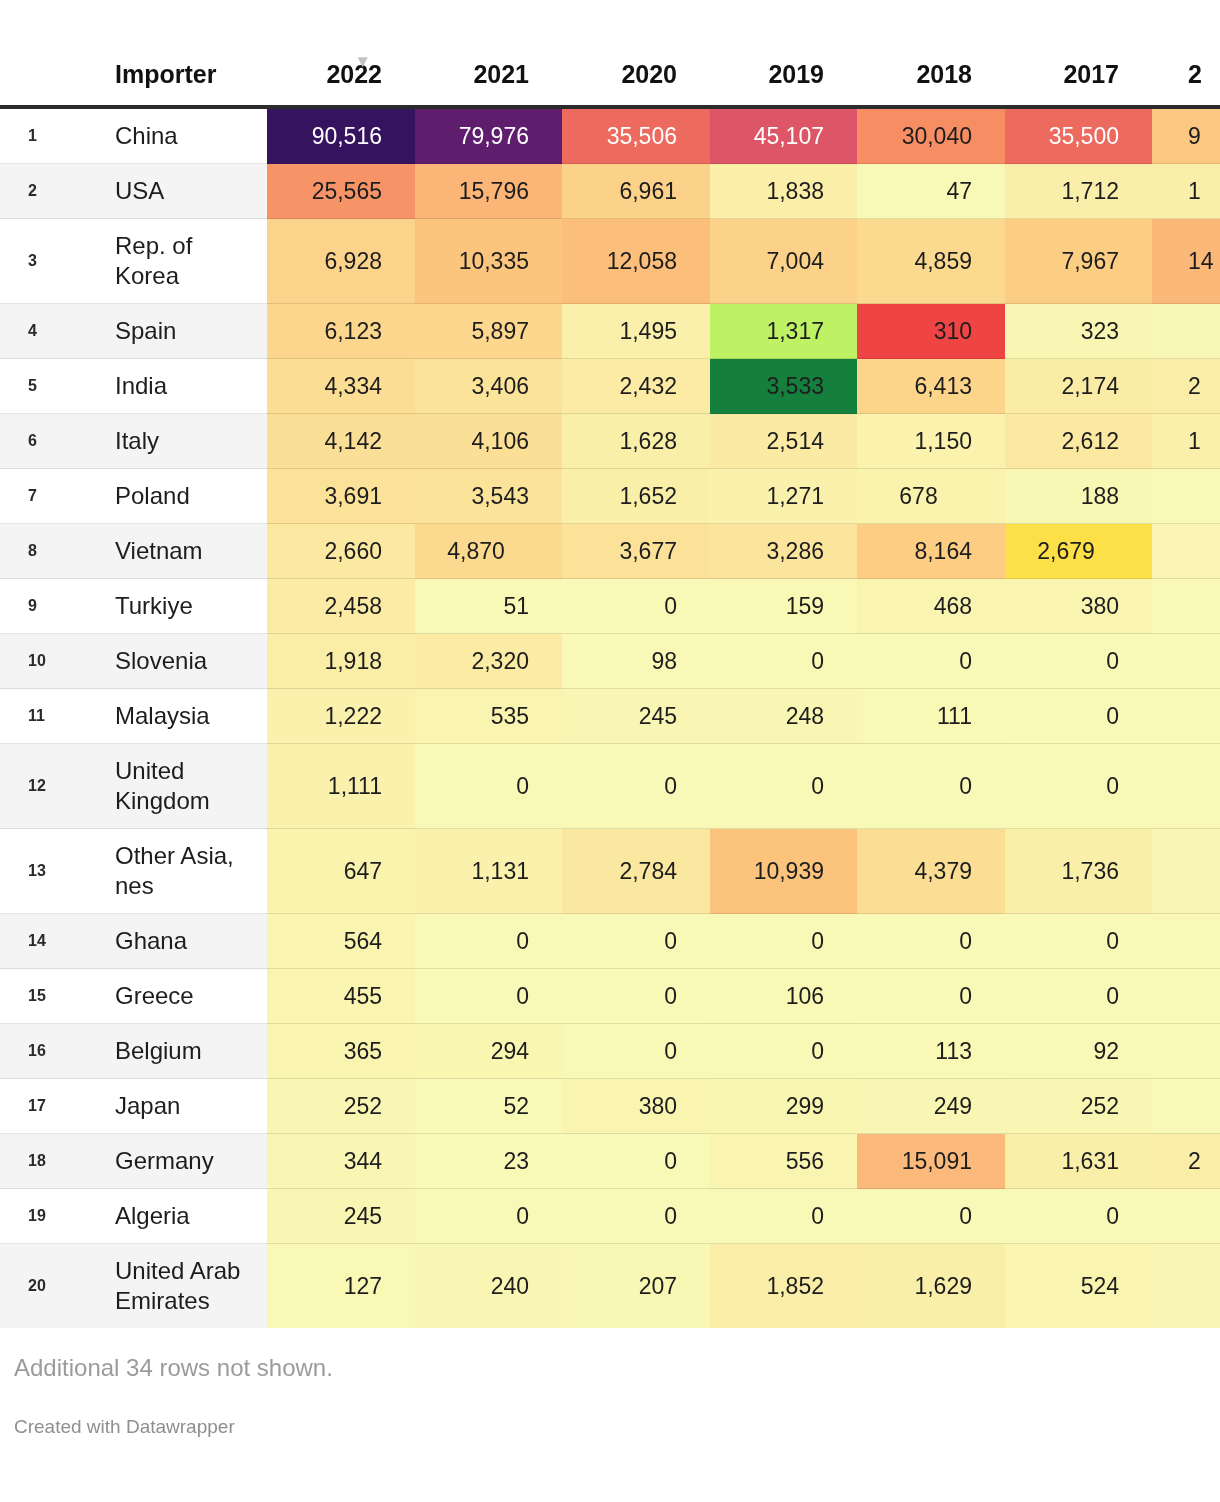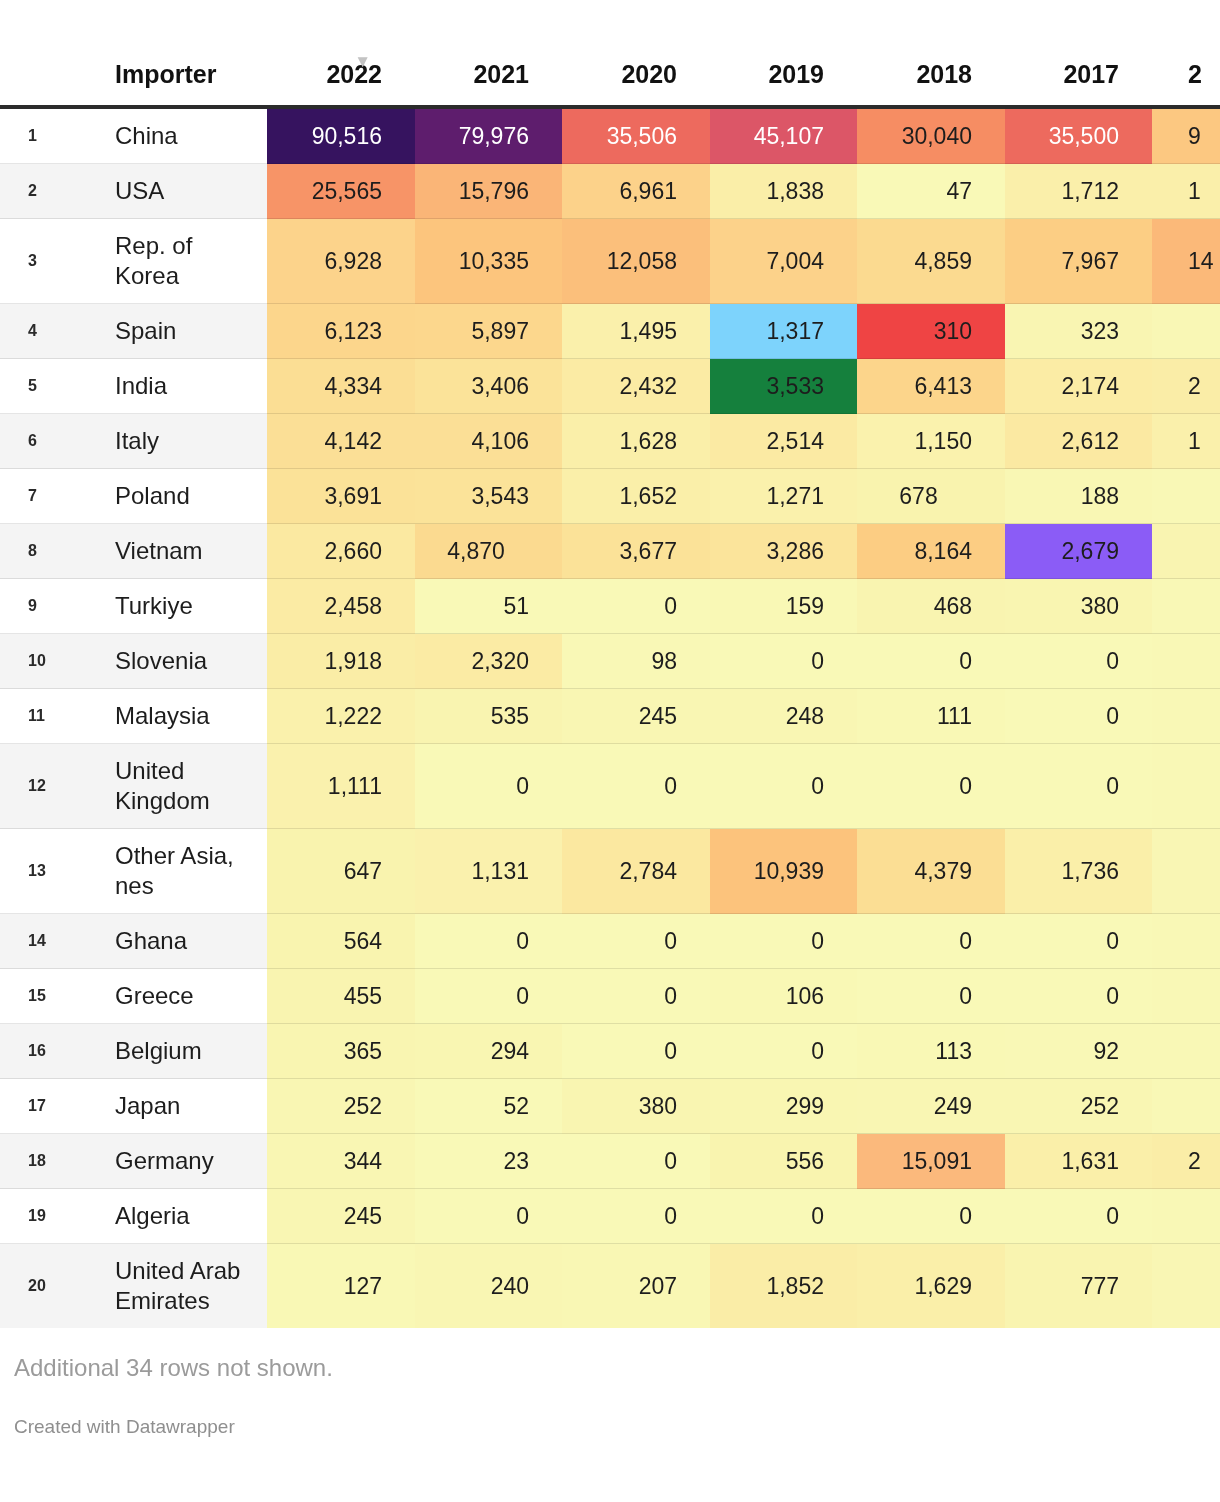--- a/index.html
+++ b/index.html
@@ -86,21 +86,21 @@
           <td style="background: rgb(251, 218, 144);">4,859</td>
           <td style="background: rgb(252, 206, 132); margin-top: 40px;">7,967</td>
           <td class="partial" style="background: rgb(251, 185, 121);">14</td>
         </tr>
         <tr class="even">
           <td class="rank">4</td>
           <td class="imp">Spain</td>
           <td style="background: rgb(252, 214, 140);">6,123</td>
           <td style="background: rgb(252, 215, 141);">5,897</td>
           <td style="background: rgb(250, 240, 171);">1,495</td>
-          <td style="background: #7dd3fc;">1,317</td>
+          <td style="background: #bef264;">1,317</td>
           <td style="background: #ef4444;">310</td>
           <td style="background: rgb(249, 245, 178);">323</td>
           <td class="partial" style="background: rgb(249, 247, 181);"></td>
         </tr>
         <tr class="odd">
           <td class="rank">5</td>
           <td class="imp">India</td>
           <td style="background: rgb(251, 222, 148);">4,334</td>
           <td style="background: rgb(251, 227, 153);">3,406</td>
           <td style="background: rgb(251, 235, 164);">2,432</td>
@@ -132,21 +132,21 @@
           <td class="partial" style="background: rgb(249, 248, 182);"></td>
         </tr>
         <tr class="even">
           <td class="rank">8</td>
           <td class="imp">Vietnam</td>
           <td style="background: rgb(251, 233, 161);">2,660</td>
           <td style="background: rgb(251, 218, 144); text-align: center;">4,870</td>
           <td style="background: rgb(251, 226, 152);">3,677</td>
           <td style="background: rgb(251, 228, 155);">3,286</td>
           <td style="background: rgb(252, 205, 131);">8,164</td>
-          <td style="background: #8b5cf6;">2,679</td>
+          <td style="background: #fde047; text-align: center;">2,679</td>
           <td class="partial" style="background: rgb(249, 244, 177);"></td>
         </tr>
         <tr class="odd">
           <td class="rank">9</td>
           <td class="imp">Turkiye</td>
           <td style="background: rgb(251, 235, 164);">2,458</td>
           <td style="background: rgb(249, 249, 183);">51</td>
           <td style="background: rgb(249, 249, 183);">0</td>
           <td style="background: rgb(249, 248, 181);">159</td>
           <td style="background: rgb(249, 244, 176);">468</td>
@@ -264,21 +264,21 @@
           <td class="partial" style="background: rgb(249, 248, 182);"></td>
         </tr>
         <tr class="even">
           <td class="rank">20</td>
           <td class="imp">United Arab Emirates</td>
           <td style="background: rgb(249, 248, 181);">127</td>
           <td style="background: rgb(249, 246, 179);">240</td>
           <td style="background: rgb(249, 247, 180);">207</td>
           <td style="background: rgb(250, 237, 167);">1,852</td>
           <td style="background: rgb(250, 239, 169);">1,629</td>
-          <td style="background: rgb(249, 244, 176);">777</td>
+          <td style="background: rgb(249, 244, 176);">524</td>
           <td class="partial" style="background: rgb(249, 246, 180);"></td>
         </tr>
       </tbody>
   </table>
 </div>
 
 <div class="note">Additional 34 rows not shown.</div>
 <div class="credit">Created with Datawrapper</div>
 
 </body></html>

